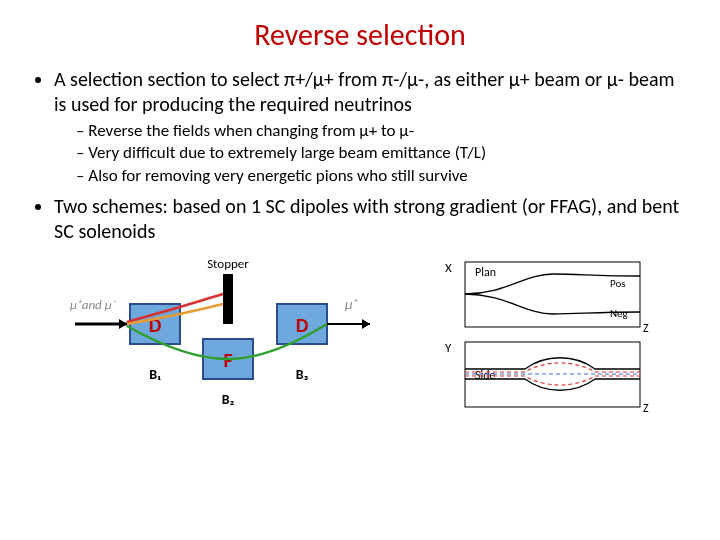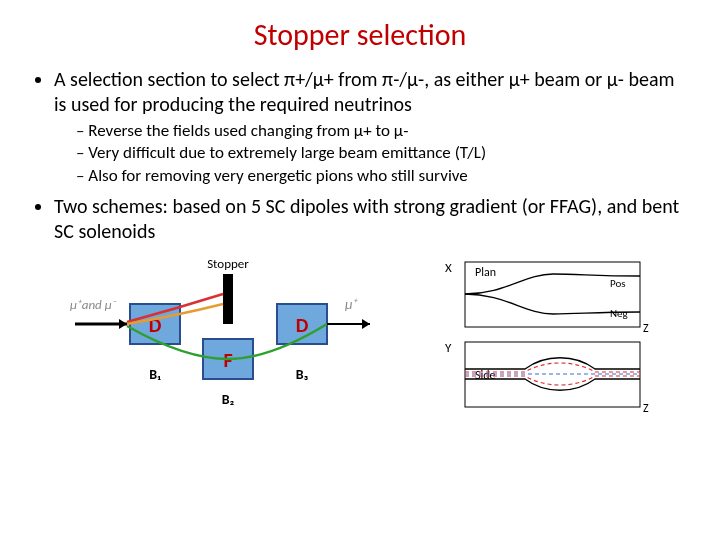--- a/index.html
+++ b/index.html
@@ -55,32 +55,32 @@
   }
   .diagram-box {
     position: relative;
   }
   svg { display: block; }
 </style>
 </head>
 <body>
 
 <div class="slide">
-  <h1 class="title">Stopper selection</h1>
+  <h1 class="title">Reverse selection</h1>
 
   <ul class="level1">
     <li>
       <span>A selection section to select π+/μ+ from π-/μ-, as either μ+ beam or μ- beam is used for producing the required neutrinos</span>
       <ul class="level2">
-        <li>Reverse the fields used changing from μ+ to μ-</li>
+        <li>Reverse the fields when changing from μ+ to μ-</li>
         <li>Very difficult due to extremely large beam emittance (T/L)</li>
         <li>Also for removing very energetic pions who still survive</li>
       </ul>
     </li>
-    <li>Two schemes: based on 5 SC dipoles with strong gradient (or FFAG), and bent SC solenoids</li>
+    <li>Two schemes: based on 1 SC dipoles with strong gradient (or FFAG), and bent SC solenoids</li>
   </ul>
 
   <div class="diagrams">
 
     <div class="diagram-box">
       <svg width="340" height="160" viewBox="0 0 340 160">
 
         <line x1="10" y1="70" x2="62" y2="70" stroke="#000" stroke-width="3"></line>
         <polygon points="62,70 54,65 54,75" fill="#000"></polygon>
 

